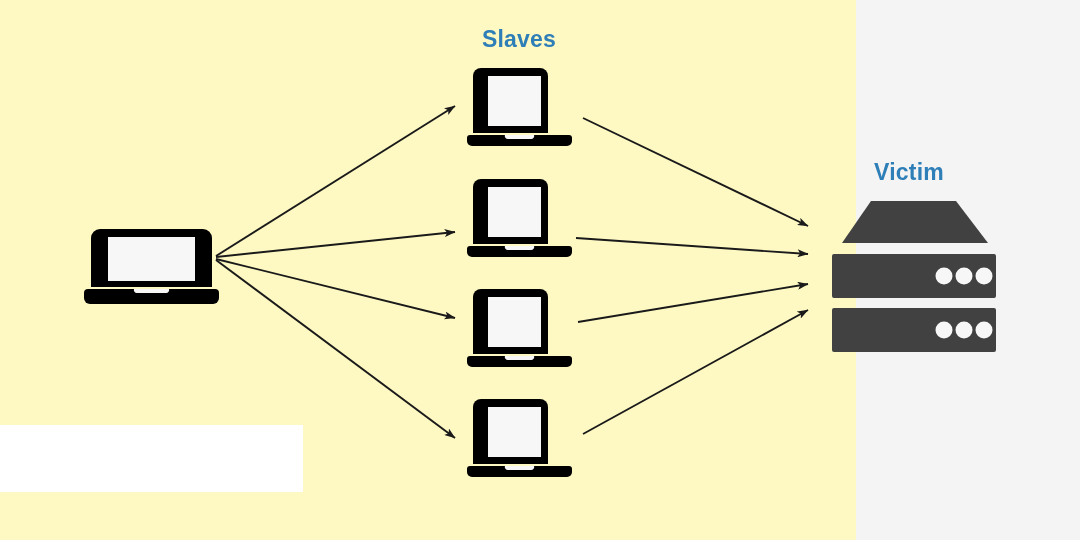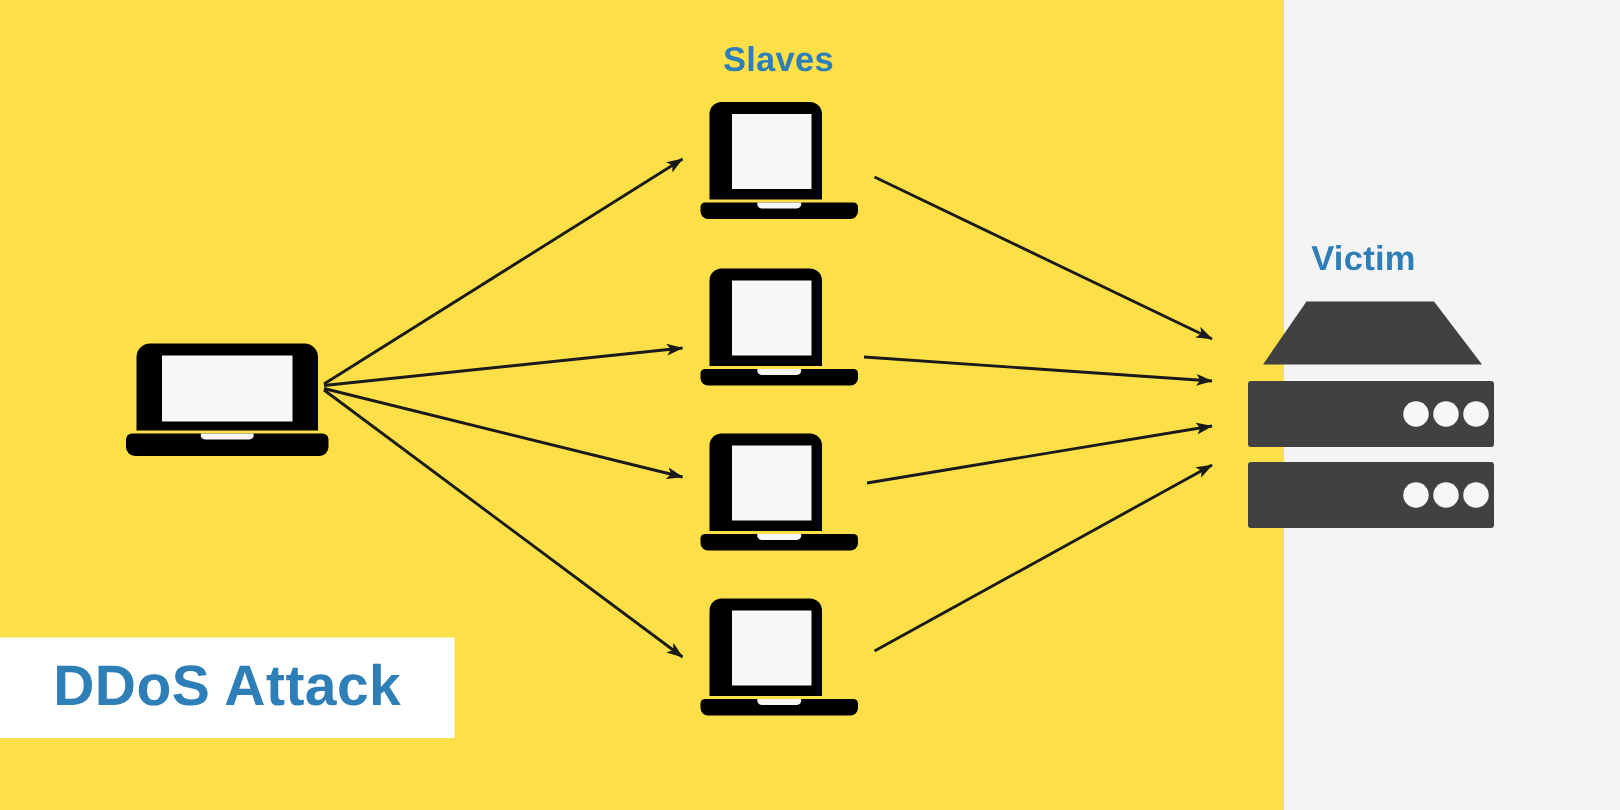--- a/index.html
+++ b/index.html
@@ -10,21 +10,21 @@
     width: 1080px;
     height: 540px;
     background: #f4f4f4;
     font-family: "Liberation Sans", sans-serif;
     overflow: hidden;
   }
   #diagram-root {
     position: relative;
     width: 856px;
     height: 540px;
-    background: #fde047;
+    background: #fef9c3;
   }
   .svg-layer {
     position: absolute;
     left: 0;
     top: 0;
     width: 1080px;
     height: 540px;
   }
   .node-label {
     position: absolute;
@@ -152,15 +152,14 @@
       </g>
     </g>
   </svg>
 
   <div class="node-label" style="left:519px; top:26px;">Slaves</div>
 
 
   <div class="node-label" style="left:877px; top:159px;margin-left:32px;">Victim</div>
 
   <div id="title-band"></div>
-  <div id="title-text">DDoS Attack</div>
 
 </div>
 
 </body></html>

